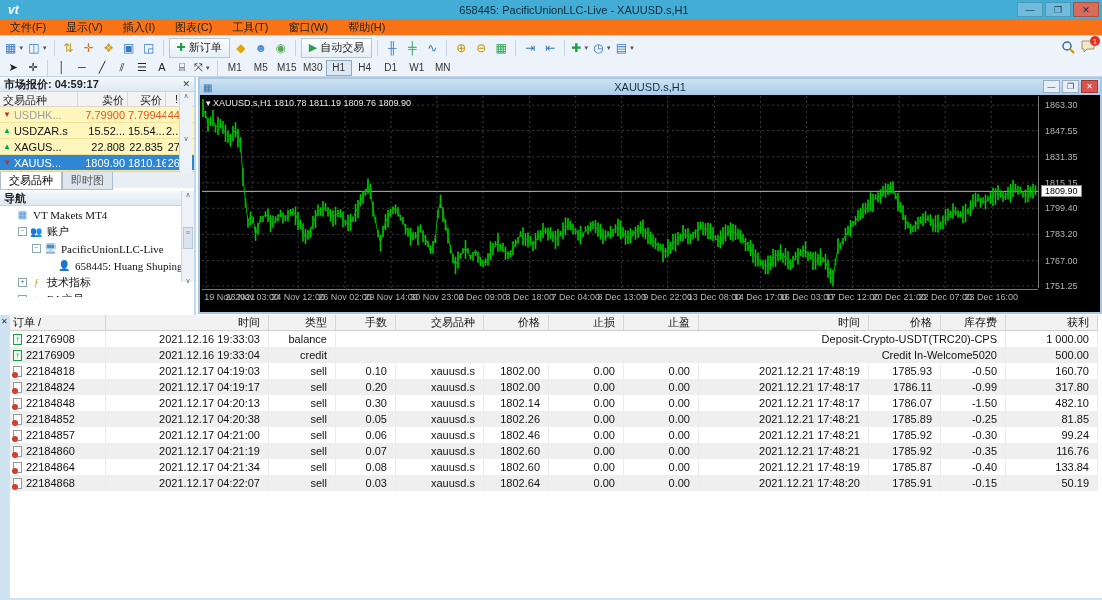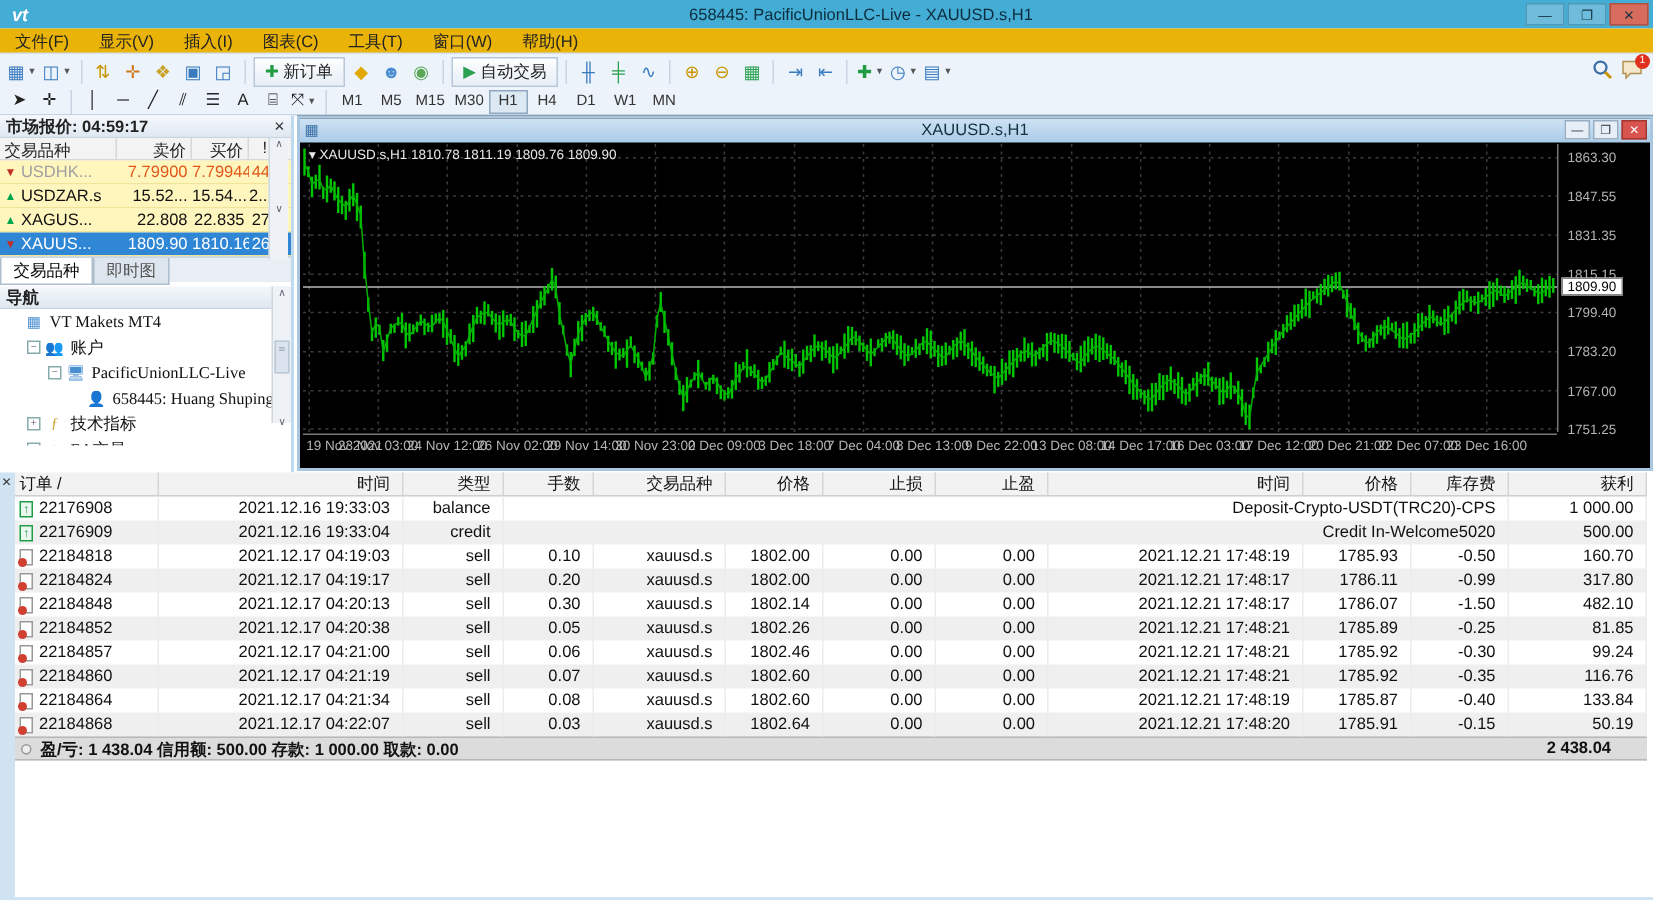--- a/index.html
+++ b/index.html
@@ -9,21 +9,21 @@
 
   
   .titlebar { position:absolute; left:0; top:0; width:1102px; height:19px; background:#44add6; display:flex; align-items:center; }
   .logo { color:#fff; font-weight:bold; font-style:italic; font-size:12px; padding:0 8px; }
   .title { position:absolute; left:0; right:0; text-align:center; color:#0d2c3c; font-size:11px;margin-left:46px; }
   .winbtns { position:absolute; right:3px; top:2px; display:flex; gap:2px; }
   .wbtn { width:26px; height:15px; display:flex; align-items:center; justify-content:center; font-size:9px; color:#15333f; background:#6fbbdc; border:1px solid #4e98b8; }
   .wbtn.close { background:#d76c5c; border-color:#b05040; }
 
   
-  .menubar { position:absolute; left:0; top:19px; width:1102px; height:17px; background:#eab308; border-bottom:1px solid #d4dfeb; display:flex; align-items:center; }
+  .menubar { position:absolute; left:0; top:19px; width:1102px; height:17px; background:#f97316; border-bottom:1px solid #d4dfeb; display:flex; align-items:center; }
   .menu-item { padding:0 10px; color:#222; height:100%; display:flex; align-items:center; }
 
   
   .toolbar1 { position:absolute; left:0; top:36px; width:1102px; height:23px; background:#edf3fa; display:flex; align-items:center; padding-left:3px; }
   .toolbar2 { position:absolute; left:0; top:59px; width:1102px; height:18px; background:#edf3fa; border-bottom:1px solid #c5d5e5; display:flex; align-items:center; padding-left:3px; }
   .tbtn { height:20px; min-width:20px; padding:0 2px; display:flex; align-items:center; justify-content:center; font-size:12px; line-height:1; color:#3a6ea5; }
   .toolbar2 .tbtn { height:16px; font-size:11px; color:#444; }
   .tsep { width:1px; height:16px; background:#c8d4e2; margin:0 4px; }
   .drop { font-size:6px; color:#555; margin-left:2px; }
   .tlabelbtn { height:20px; display:flex; align-items:center; gap:3px; padding:0 7px; border:1px solid #b8c8d8; background:linear-gradient(#fdfeff,#e6eef7); color:#222; margin:0 1px; }
@@ -941,23 +941,18 @@
           <div>0.03</div>
           <div>xauusd.s</div>
           <div>1802.64</div>
           <div>0.00</div>
           <div>0.00</div>
           <div>2021.12.21 17:48:20</div>
           <div>1785.91</div>
           <div>-0.15</div>
           <div>50.19</div>
         </div>
-        <div class="tsummary">
-          <span class="dot"></span>
-          <span>盈/亏: 1 438.04  信用额: 500.00  存款: 1 000.00  取款: 0.00</span>
-          <span class="total">2 438.04</span>
-        </div>
       </div>
 
   </div>
   <div class="frame-bottom"></div>
 
 </div>
 
 </body></html>

